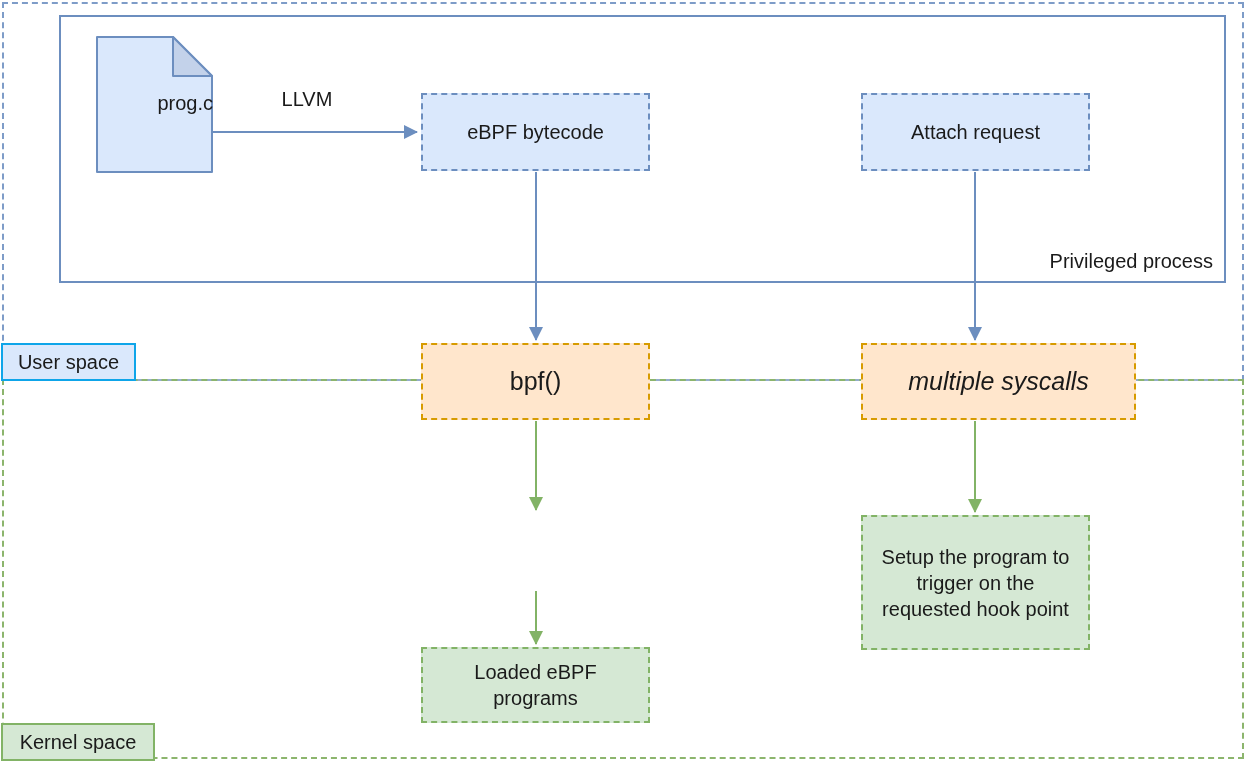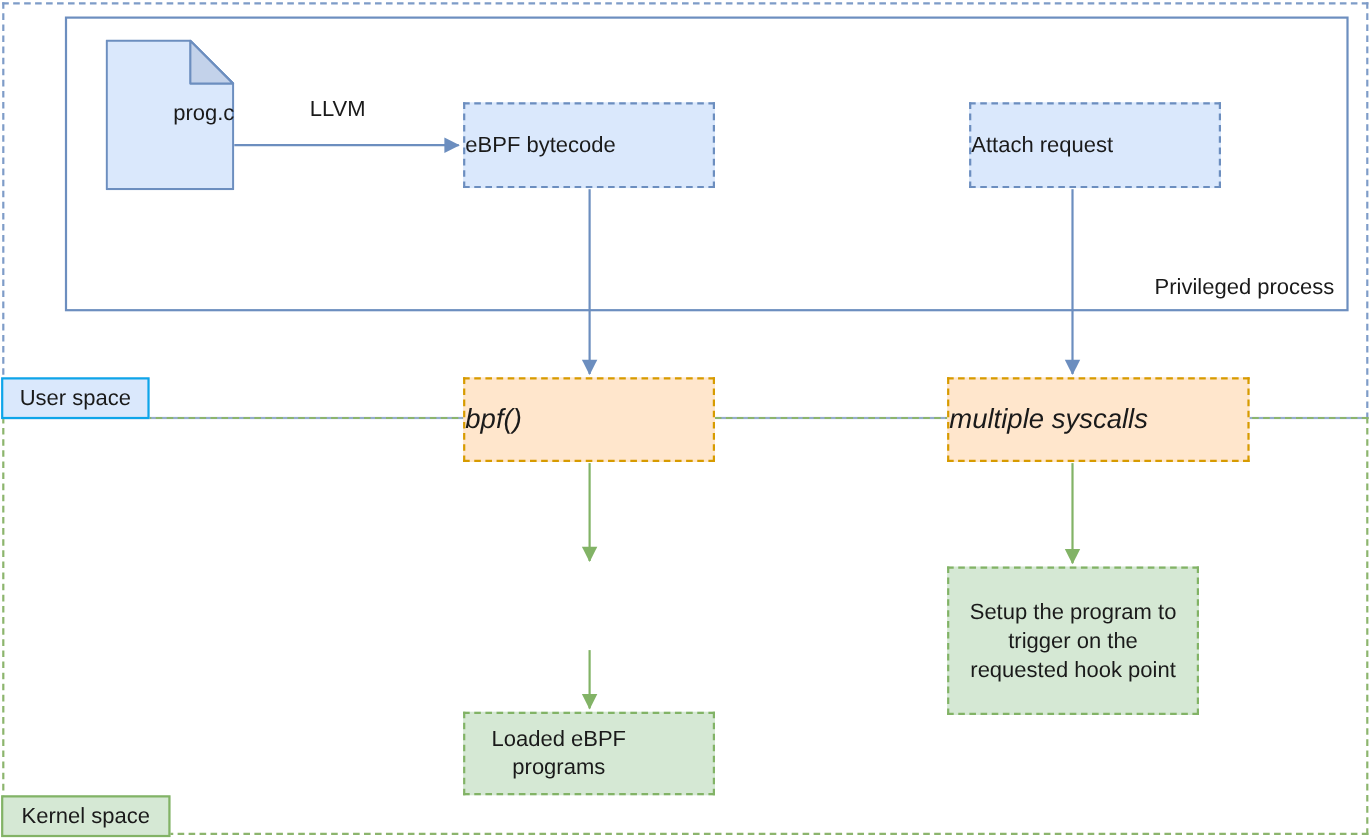--- a/index.html
+++ b/index.html
@@ -33,29 +33,29 @@
     border:2px solid #6c8ebf;
     z-index:1;
   }
   .priv-label{
     position:absolute;left:1000px;top:250px;width:213px;
     text-align:right;font-size:20px;z-index:4;
   }
   
   .node{
     position:absolute;
-    display:flex;align-items:center;
+    display:flex;align-items:center;justify-content:center;
     text-align:center;font-size:20px;line-height:1.3;
     box-sizing:border-box;z-index:3;
   }
   .blue-node{background:#dae8fc;border:2px dashed #6c8ebf;}
-  .orange-node{background:#ffe6cc;border:2px dashed #d79b00;font-size:25px;font-style:italic;}
+  .orange-node{background:#ffe6cc;border:2px dashed #d79b00;font-size:25px;}
   .green-node{background:#d5e8d4;border:2px dashed #82b366;}
   .n-bytecode{left:421px;top:93px;width:229px;height:78px;}
-  .n-attach{left:861px;top:93px;width:229px;height:78px;margin-left:20px;}
+  .n-attach{left:861px;top:93px;width:229px;height:78px;}
   .n-bpf{left:421px;top:343px;width:229px;height:77px;}
   .n-msys{left:861px;top:343px;width:275px;height:77px;font-style:italic;}
   .n-verifier{left:421px;top:513px;width:229px;height:77px;}
   .n-loaded{left:421px;top:647px;width:229px;height:76px;}
   .n-loaded .wrap{max-width:170px;}
   .n-setup{left:861px;top:515px;width:229px;height:135px;padding:0 8px;}
   
   .region-tag{
     position:absolute;
     display:flex;align-items:center;justify-content:center;

